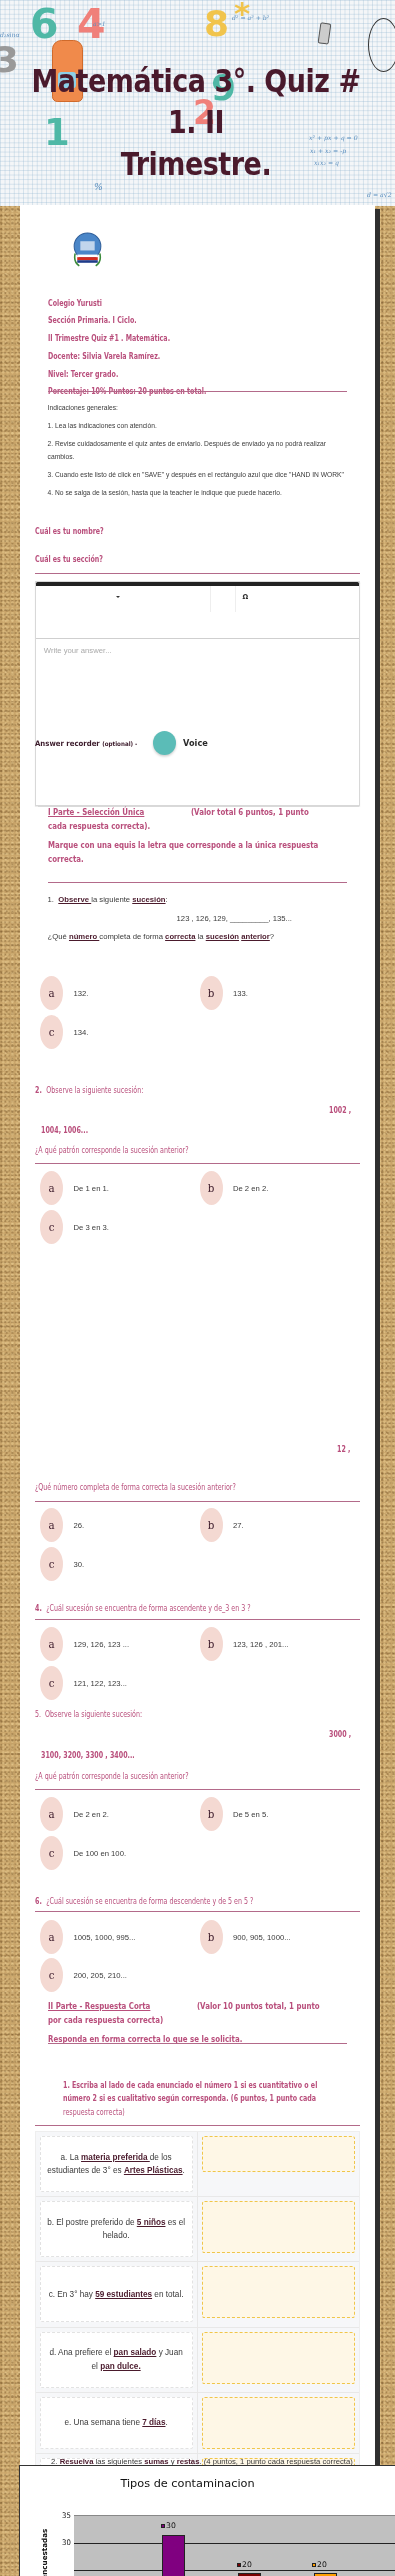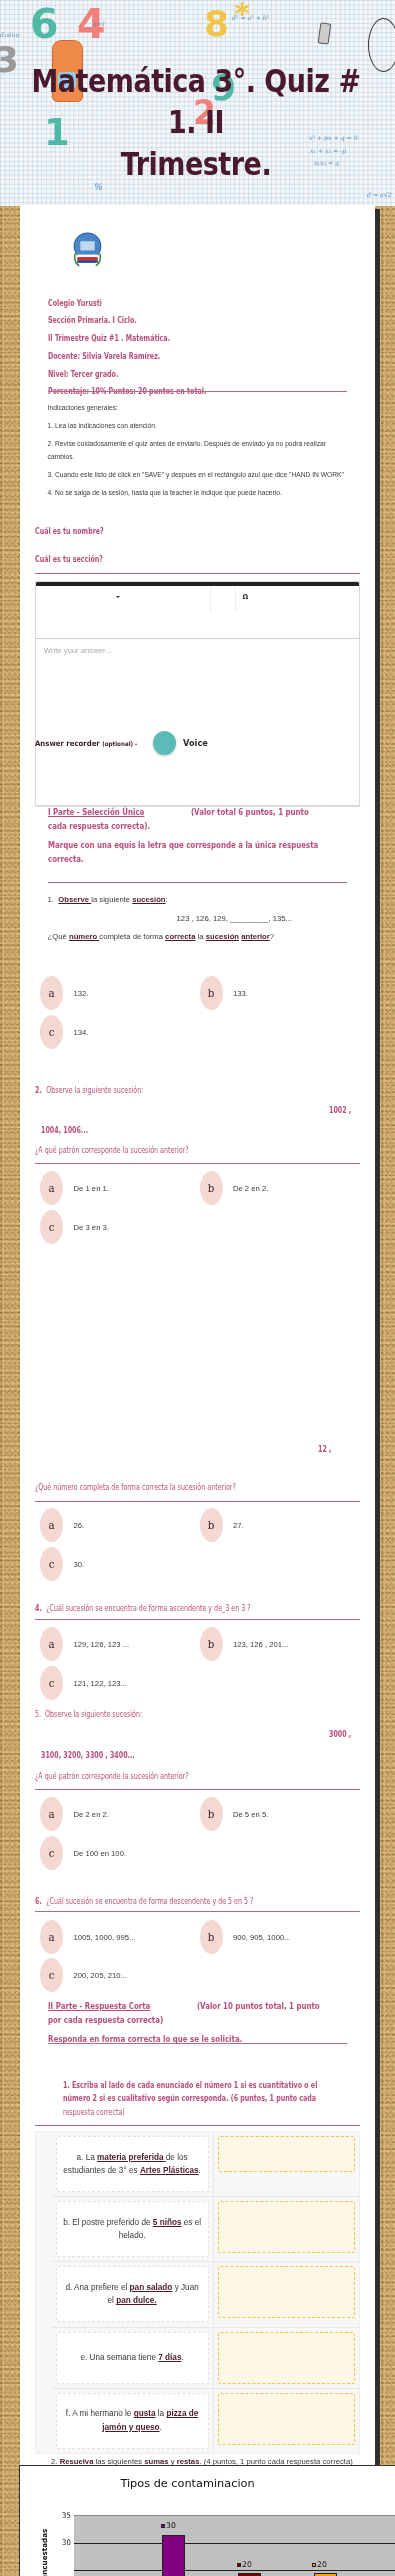--- a/index.html
+++ b/index.html
@@ -370,21 +370,21 @@
   <div class="opt" style="left:180px;top:966px;">
       <span class="opt-bubble">b</span>
       <span class="opt-text">De 2 en 2.</span>
     </div>
   <div class="opt" style="left:20.6px;top:1005px;">
       <span class="opt-bubble">c</span>
       <span class="opt-text">De  3 en 3.</span>
     </div>
 
 
-  <div class="qpink" style="top:1238px;left:298px;width:41px;">
+  <div class="qpink" style="top:1238px;left:309px;width:41px;text-align:center;">
       <span class="cond-block">12 ,</span>
     </div>
   <div class="qpink" style="top:1276px;">
       <span class="cond-block thin">¿Qué número completa de forma correcta la sucesión anterior?</span>
     </div>
   <div class="hr" style="position:absolute;left:15.5px;top:1296px;width:325px;"></div>
   <div class="opt" style="left:20.6px;top:1303px;">
       <span class="opt-bubble">a</span>
       <span class="opt-text">26.</span>
     </div>
@@ -468,35 +468,45 @@
   </div>
   <div class="hr" style="position:absolute;left:28px;top:1838px;width:299px;"></div>
 
   <div class="qpink" style="top:1874px;margin-left:28px;">
     <span class="cond-block">1. Escriba   al lado  de cada enunciado el  número 1   si es  cuantitativo o   el</span>
     <span class="cond-block">número 2   si es   cualitativo   según corresponda.     (6 puntos, 1 punto cada</span>
     <span class="cond-block thin">respuesta correcta)</span>
   </div>
   <div class="hr" style="position:absolute;left:15.5px;top:1920px;width:325px;"></div>
 
-  <div class="mtable" style="top:1926px;padding-left:16px;">
+  <div class="mtable" style="top:1926px;">
     <div class="mrow">
       <div class="mcell-left">
           <div class="mcard" style="height:56px;">
             <span><span>a.  La </span><b>materia preferida </b><span> de los estudiantes de 3° es </span><b>Artes Plásticas</b><span>.</span></span>
           </div>
         </div>
       <div class="mcell-right">
           <div class="mdrop" style="height:36px;"></div>
         </div>
     </div>
     <div class="mrow">
       <div class="mcell-left">
           <div class="mcard" style="height:56px;">
             <span><span>b.  El postre preferido de </span><b>5 niños</b><span> es el  helado.</span></span>
+          </div>
+        </div>
+      <div class="mcell-right">
+          <div class="mdrop" style="height:52px;"></div>
+        </div>
+    </div>
+    <div class="mrow">
+      <div class="mcell-left">
+          <div class="mcard" style="height:56px;">
+            <span><span>c.  En 3° hay  </span><b>59 estudiantes</b><span> en total.</span></span>
           </div>
         </div>
       <div class="mcell-right">
           <div class="mdrop" style="height:52px;"></div>
         </div>
     </div>
     <div class="mrow">
       <div class="mcell-left">
           <div class="mcard" style="height:56px;">
             <span><span>d. Ana prefiere el </span><b>pan salado</b><span>  y Juan el </span><b>pan dulce. </b></span>

